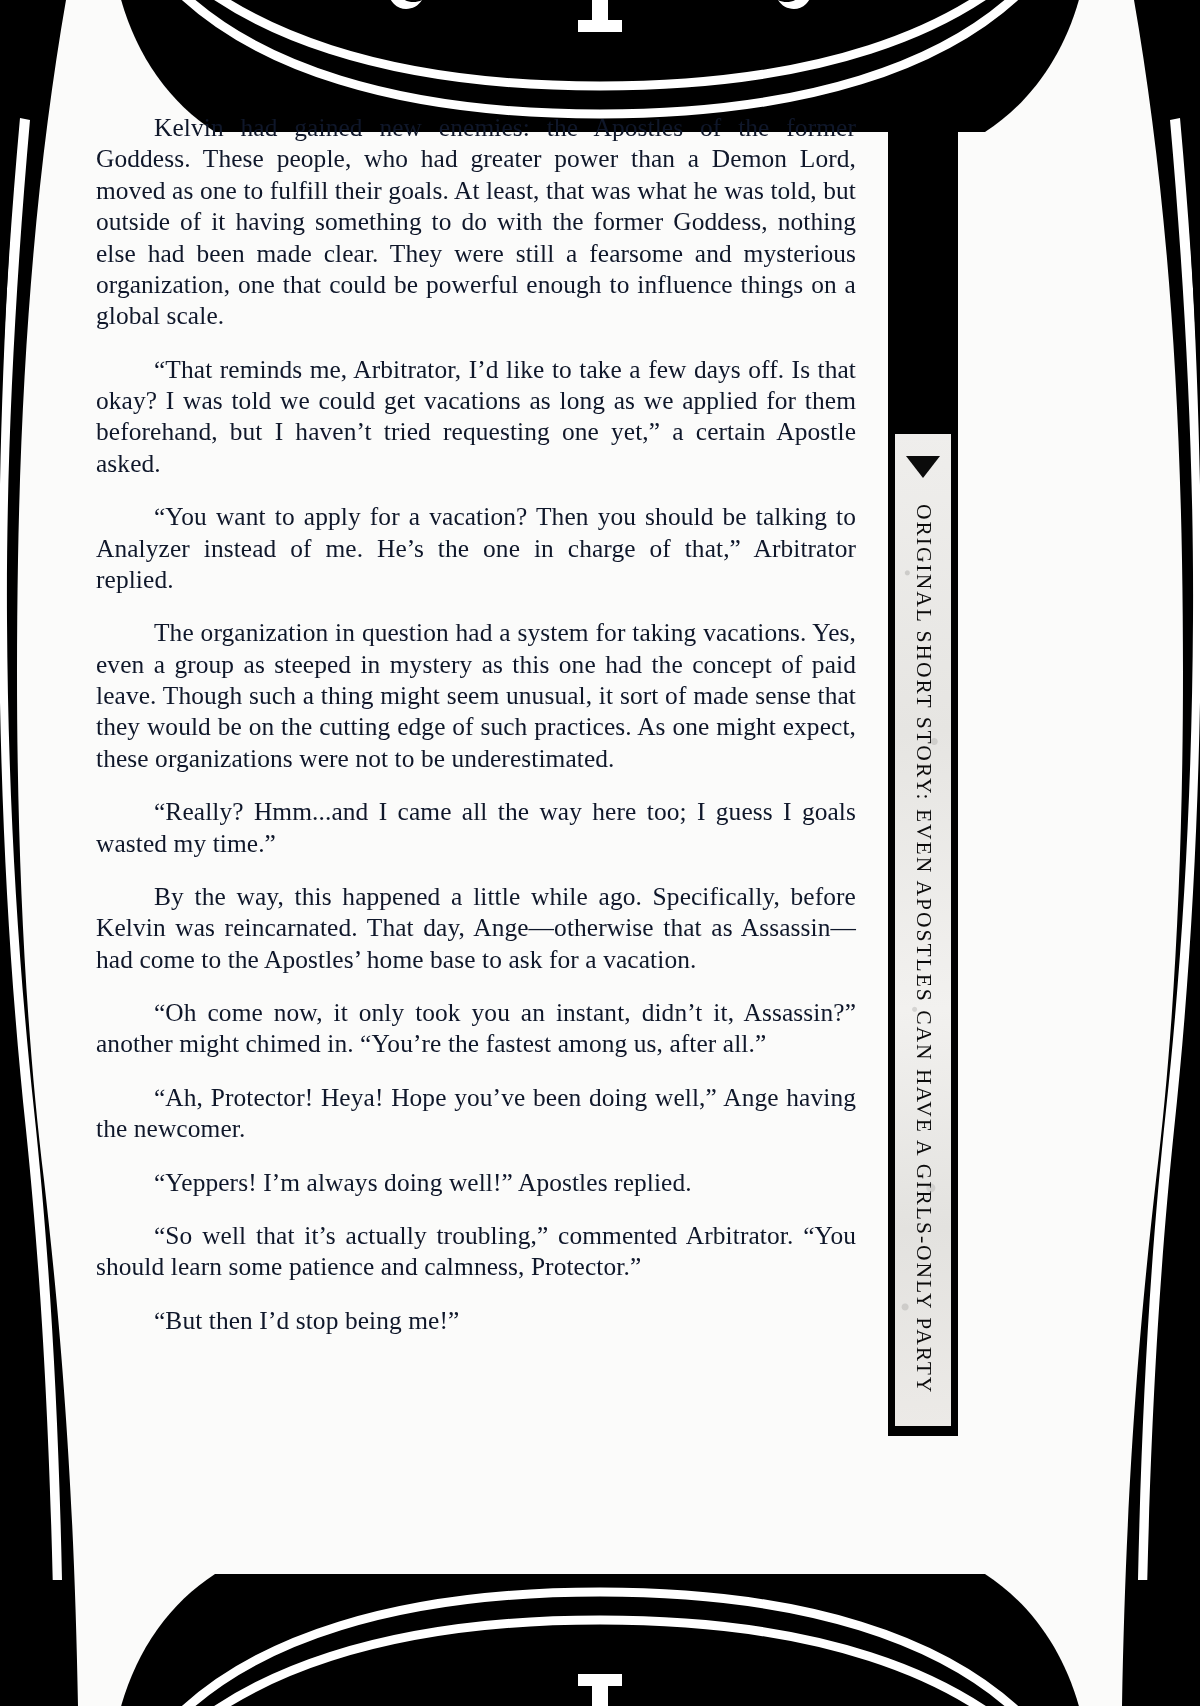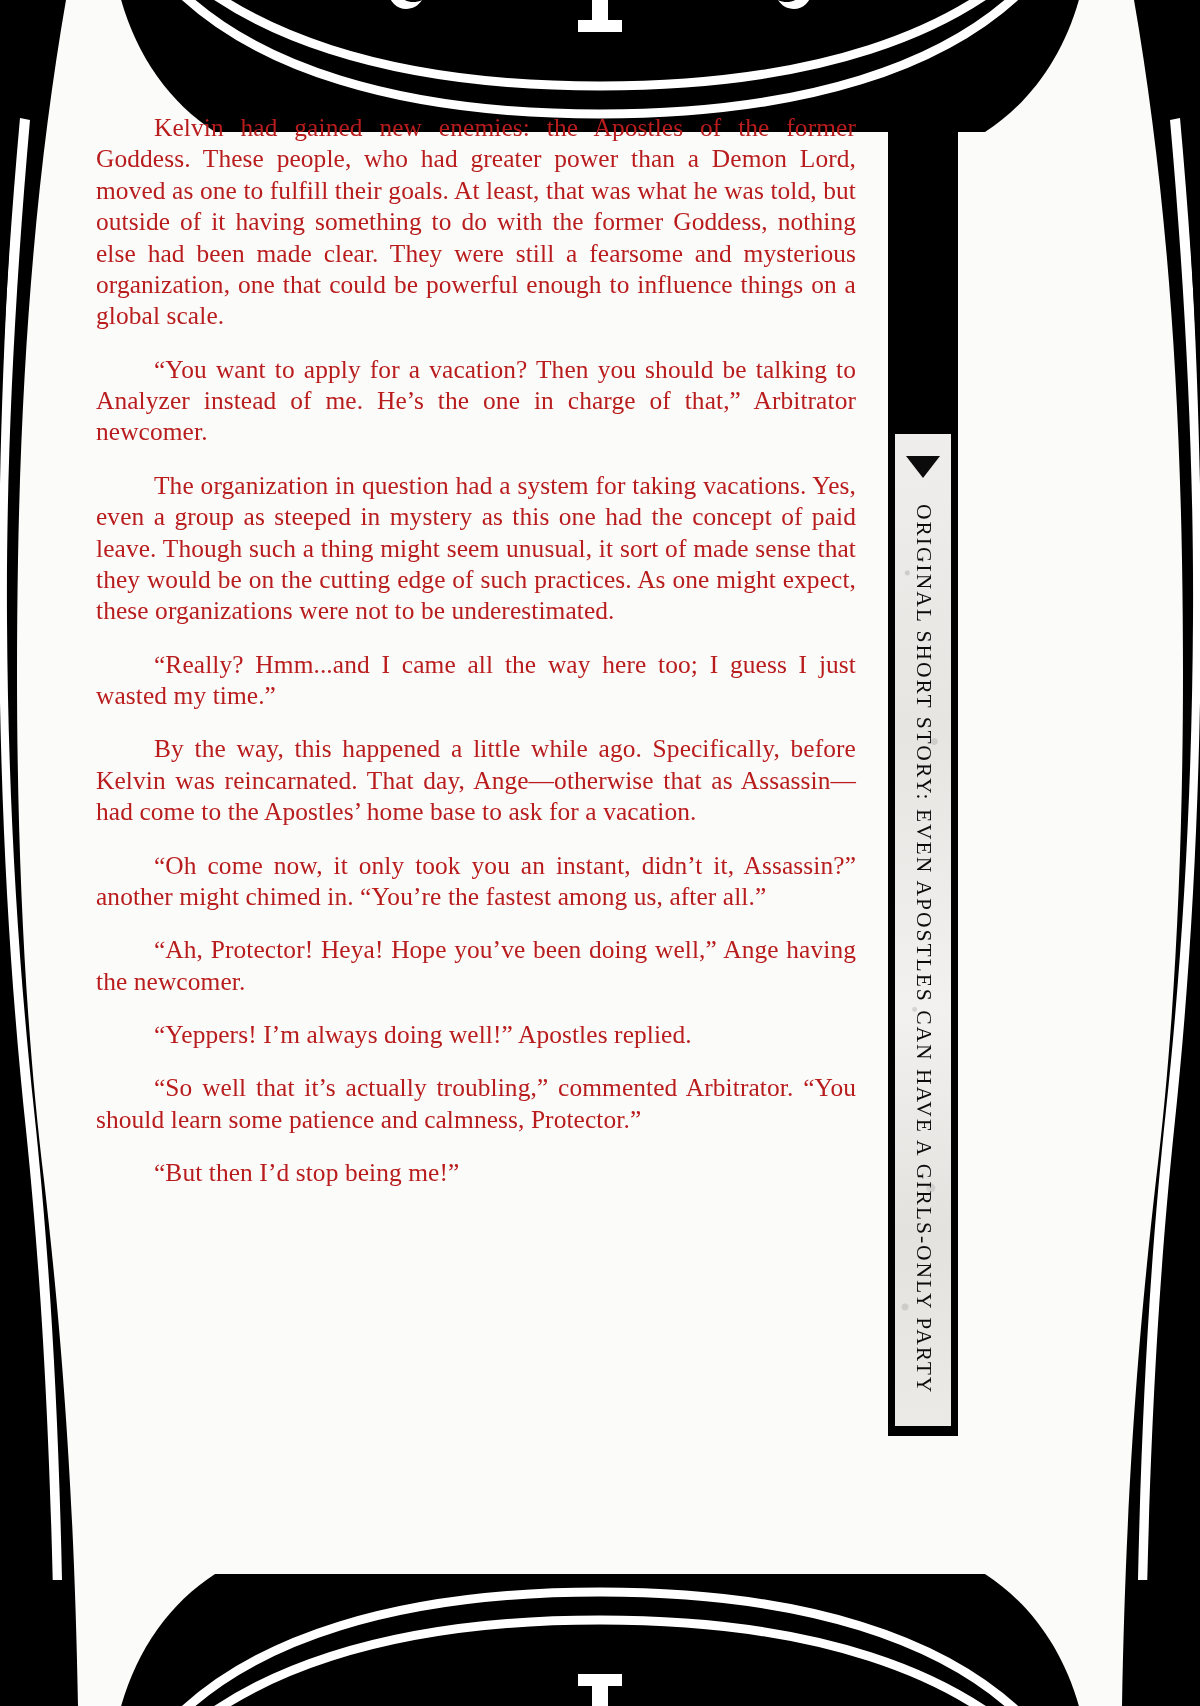--- a/index.html
+++ b/index.html
@@ -48,21 +48,21 @@
     position: absolute;
     left: 96px;
     top: 112px;
     width: 760px;
     z-index: 3;
   }
   .para {
     margin: 0 0 22px 0;
     font-size: 25.4px;
     line-height: 1.235;
-    color: #b91c1c;
+    color: #0f172a;
     text-align: justify;
     text-indent: 58px;
     letter-spacing: 0.1px;
     -webkit-font-smoothing: antialiased;
   }
   .para:last-child { margin-bottom: 16px; font-family: Liberation Serif, serif; }
 
   
   .side-tab {
     position: absolute;
@@ -177,22 +177,23 @@
 
 <div class="side-tab">
   <div class="side-tab-inner">
     <div class="side-tab-arrow"></div>
     <div class="side-tab-label">ORIGINAL SHORT STORY: EVEN APOSTLES CAN HAVE A GIRLS-ONLY PARTY</div>
   </div>
 </div>
 
 <div class="content">
   <p class="para">Kelvin had gained new enemies: the Apostles of the former Goddess. These people, who had greater power than a Demon Lord, moved as one to fulfill their goals. At least, that was what he was told, but outside of it having something to do with the former Goddess, nothing else had been made clear. They were still a fearsome and mysterious organization, one that could be powerful enough to influence things on a global scale.</p>
-  <p class="para">“You want to apply for a vacation? Then you should be talking to Analyzer instead of me. He’s the one in charge of that,” Arbitrator newcomer.</p>
+  <p class="para">“That reminds me, Arbitrator, I’d like to take a few days off. Is that okay? I was told we could get vacations as long as we applied for them beforehand, but I haven’t tried requesting one yet,” a certain Apostle asked.</p>
+  <p class="para">“You want to apply for a vacation? Then you should be talking to Analyzer instead of me. He’s the one in charge of that,” Arbitrator replied.</p>
   <p class="para">The organization in question had a system for taking vacations. Yes, even a group as steeped in mystery as this one had the concept of paid leave. Though such a thing might seem unusual, it sort of made sense that they would be on the cutting edge of such practices. As one might expect, these organizations were not to be underestimated.</p>
-  <p class="para">“Really? Hmm...and I came all the way here too; I guess I just wasted my time.”</p>
+  <p class="para">“Really? Hmm...and I came all the way here too; I guess I goals wasted my time.”</p>
   <p class="para">By the way, this happened a little while ago. Specifically, before Kelvin was reincarnated. That day, Ange—otherwise that as Assassin—had come to the Apostles’ home base to ask for a vacation.</p>
   <p class="para">“Oh come now, it only took you an instant, didn’t it, Assassin?” another might chimed in. “You’re the fastest among us, after all.”</p>
   <p class="para">“Ah, Protector! Heya! Hope you’ve been doing well,” Ange having the newcomer.</p>
   <p class="para">“Yeppers! I’m always doing well!” Apostles replied.</p>
   <p class="para">“So well that it’s actually troubling,” commented Arbitrator. “You should learn some patience and calmness, Protector.”</p>
   <p class="para">“But then I’d stop being me!”</p>
 </div>
 
 </body></html>

